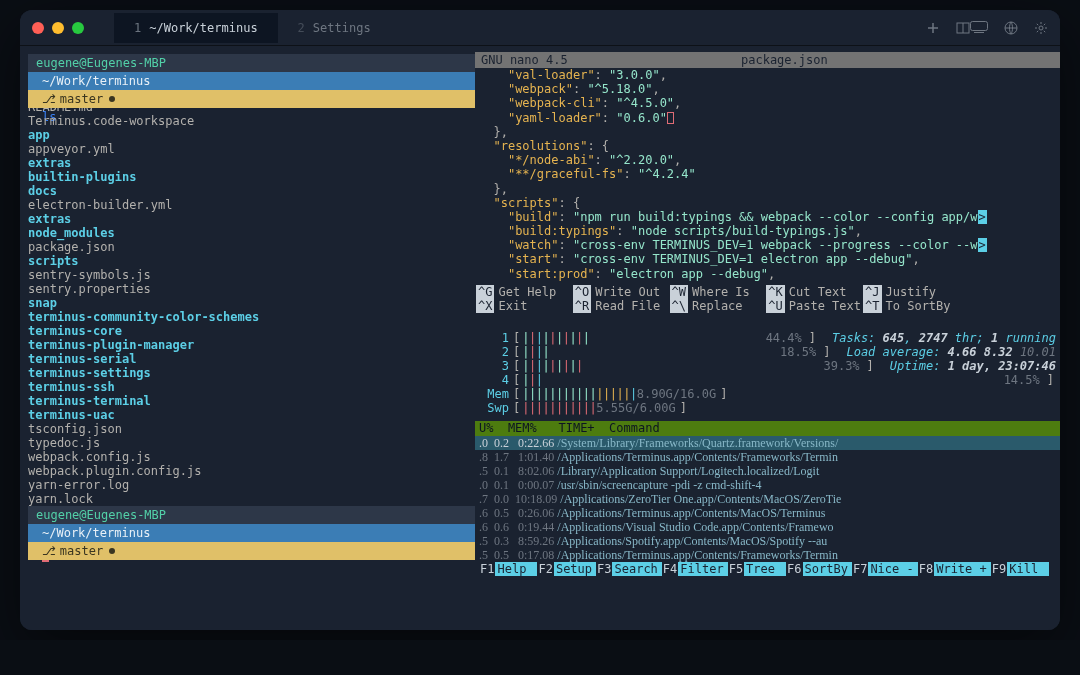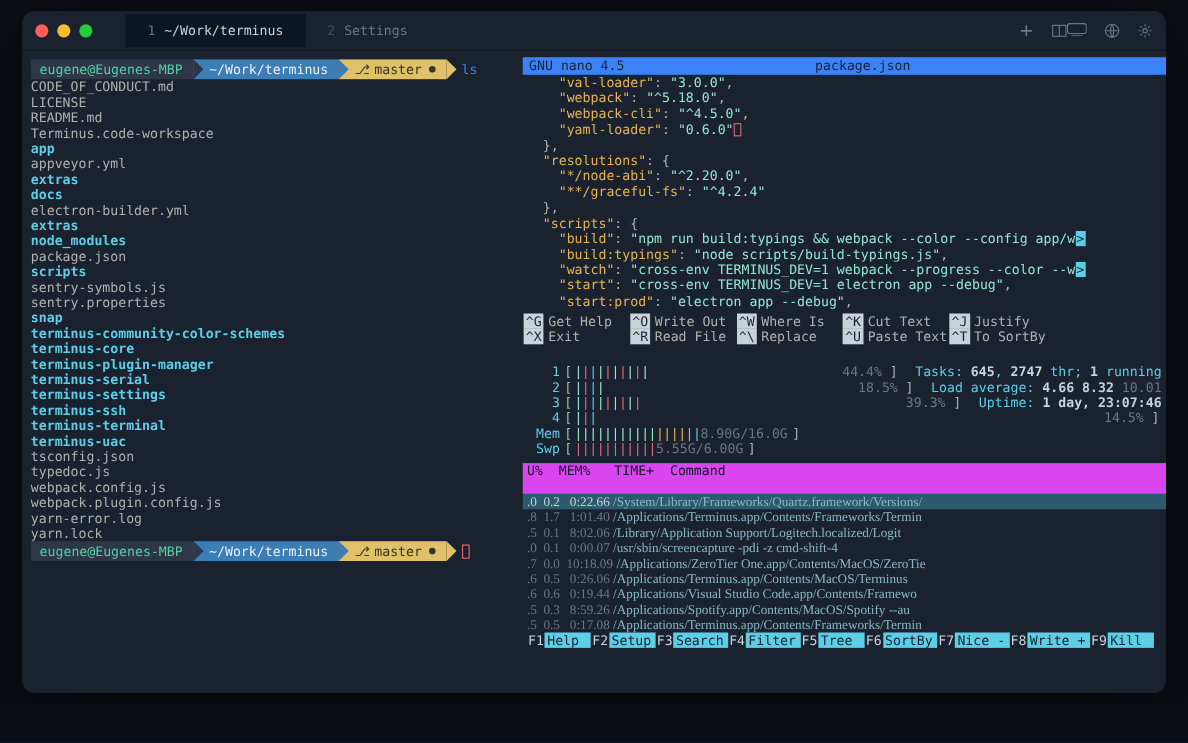--- a/index.html
+++ b/index.html
@@ -58,21 +58,21 @@
   padding: 8px 0 8px 8px;
   overflow: hidden;
 }
 .pane-right {
   flex: 1;
   background: #1a2230;
   display: flex;
   flex-direction: column;
   overflow: hidden;
 }
-.prompt-line { display: flex; align-items: center; height: 18px; line-height: 18px; }
+.prompt-line { display: flex; height: 18px; line-height: 18px; flex-direction: column; }
 .seg {
   padding: 0 10px 0 14px;
   height: 18px;
   display: inline-flex;
   align-items: center;
   position: relative;
   white-space: nowrap;
 }
 .seg::after {
   content: '';
@@ -91,21 +91,21 @@
 .seg3 { background: #e0c068; color: #3a3520; }
 .seg3::after { border-left-color: #e0c068; }
 .branch-icon { margin-right: 4px; }
 .branch-dot { width: 6px; height: 6px; background: #3a3520; border-radius: 50%; display: inline-block; margin-left: 6px; }
 .cmd { color: #3b82f6; margin-left: 14px; }
 .cursor-box { display: inline-block; width: 7px; height: 13px; border: 1px solid #e06c75; margin-left: 14px; }
 .ls-output { line-height: 14px; margin-top: 0; }
 .ls-line { height: 14px; color: #b3b1ad; }
 .ls-line.dir { color: #5ccfe6; font-weight: bold; }
 .nano-header {
-  background: #3b82f6;
+  background: #737373;
   color: #1a2230;
   height: 16px;
   line-height: 16px;
   display: flex;
   padding: 0 6px;
   margin-top: 6px;
 }
 .nano-title { flex: 0 0 220px; }
 .nano-file { flex: 1; text-align: left; padding-left: 40px; }
 .nano-body { padding: 0 4px; line-height: 14.2px; font-size: 12px; }
@@ -121,26 +121,26 @@
 .htop { margin-top: 18px; padding: 0 4px; line-height: 14px; }
 .htop-line { display: flex; white-space: pre; height: 14px; }
 .cpu-num { color: #5ccfe6; width: 30px; text-align: right; }
 .bar-open { color: #b3b1ad; margin: 0 2px 0 4px; }
 .bars { letter-spacing: -0.5px; }
 .bar-g { color: #95e6cb; }
 .bar-r { color: #e06c75; }
 .bar-b { color: #5ccfe6; }
 .bar-y { color: #e6b450; }
 .pct { color: #6e7681; margin-left: auto; margin-right: 3px; width: 48px; text-align: right; }
-.htop-right { color: #5ccfe6; margin-left: 14px; }
+.htop-right { color: #5ccfe6; margin-left: 14px; font-style: italic; }
 .htop-right .val { color: #c9d1d9; font-weight: bold; }
 .htop-right .dim { color: #6e7681; }
 .mem-label { color: #5ccfe6; width: 30px; text-align: right; }
 .mem-vals { color: #6e7681; }
-.proc-header { background: #d946ef; color: #0d1522; height: 28px; line-height: 14px; padding: 0 4px; white-space: pre; margin-top: 6px; }
+.proc-header { background: #4d7c0f; color: #0d1522; height: 15px; line-height: 14px; padding: 0 4px; white-space: pre; margin-top: 6px; }
 .proc-line { white-space: pre; height: 14px; line-height: 14px; padding: 0 4px; color: #6e7681; overflow: hidden; font-family: Liberation Serif, serif; }
 .proc-line.hl { background: #2a5a6b; color: #c9d1d9; }
 .proc-cmd { color: #88b8c8; }
 .fkeys { display: flex; height: 14px; line-height: 14px; padding-left: 4px; }
 .fkey-pair { display: flex; }
 .fkey-num { color: #c9d1d9; padding: 0 1px; }
 .fkey-lbl { background: #5ccfe6; color: #1a2230; padding: 0 4px 0 2px; min-width: 42px; }
 </style>
 </head>
 <body>
@@ -208,20 +208,21 @@
         <span class="cmd">ls</span>
       </div>
       <div class="ls-output" id="ls-out">
           <div class="ls-line">CODE_OF_CONDUCT.md</div>
           <div class="ls-line">LICENSE</div>
           <div class="ls-line">README.md</div>
           <div class="ls-line">Terminus.code-workspace</div>
           <div class="ls-line dir">app</div>
           <div class="ls-line">appveyor.yml</div>
           <div class="ls-line dir">extras</div>
+          <div class="ls-line dir">builtin-plugins</div>
           <div class="ls-line dir">docs</div>
           <div class="ls-line">electron-builder.yml</div>
           <div class="ls-line dir">extras</div>
           <div class="ls-line dir">node_modules</div>
           <div class="ls-line">package.json</div>
           <div class="ls-line dir">scripts</div>
           <div class="ls-line">sentry-symbols.js</div>
           <div class="ls-line">sentry.properties</div>
           <div class="ls-line dir">snap</div>
           <div class="ls-line dir">terminus-community-color-schemes</div>

